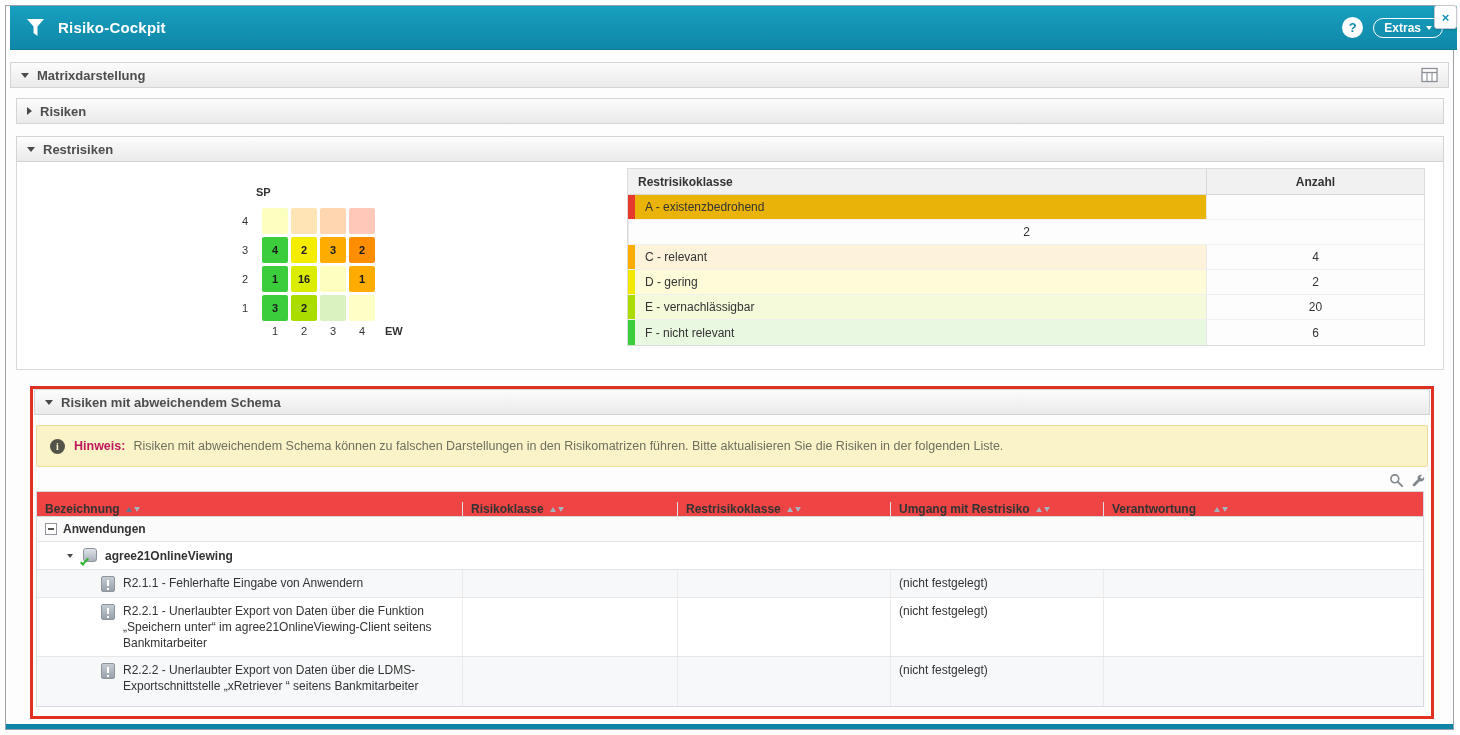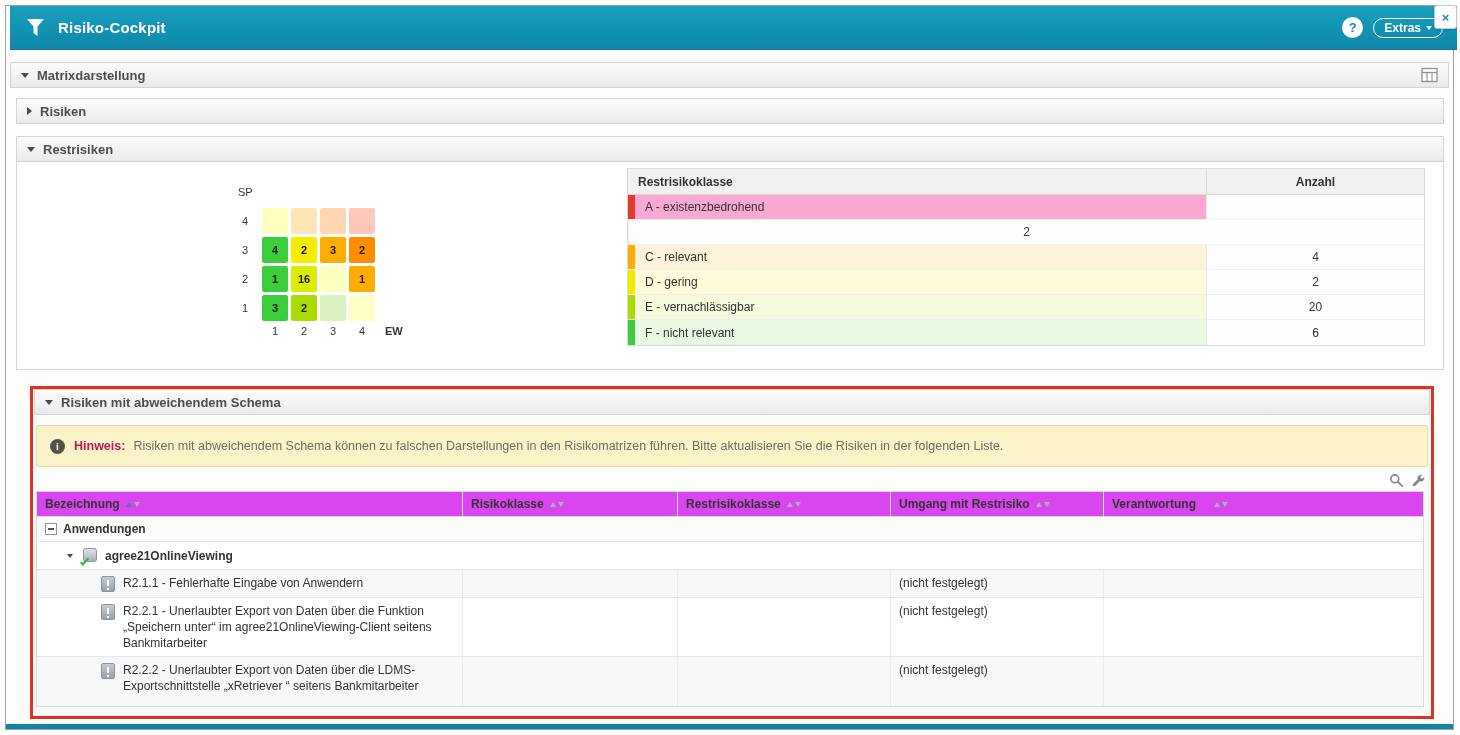--- a/index.html
+++ b/index.html
@@ -42,21 +42,21 @@
   .grid-icon { display:flex; cursor:pointer; }
   .hdr-risiken { left:10px; top:92px; width:1428px; }
   .hdr-restrisiken { left:10px; top:130px; width:1428px; }
 
   
   .restr-content { position:absolute; left:10px; top:156px; width:1428px; height:208px;
                    background:#fff; border:1px solid #d9d9d9; border-top:none; }
 
   
   .matrix { position:absolute; left:207px; top:24px; font-size:11px; color:#333; }
-  .m-sp { font-weight:normal; margin-left:14px; margin-bottom:10px; }
+  .m-sp { font-weight:bold; margin-left:32px; margin-bottom:10px; }
   .m-row { display:flex; align-items:center; margin-bottom:3px; }
   .m-ylab { width:24px; margin-right:14px; text-align:right; }
   .m-cell { width:26px; height:26px; margin-right:3px; border-radius:2px; display:flex;
             align-items:center; justify-content:center; font-weight:bold; color:#1c1c1c; cursor:pointer; }
   .m-xrow { display:flex; align-items:center; margin-left:38px; margin-top:4px; }
   .m-xlab { width:26px; margin-right:3px; text-align:center; }
   .m-ew { font-weight:bold; margin-left:7px; }
 
   
   .rr-table { position:absolute; left:610px; top:6px; width:798px; border:1px solid #dcdcdc;
@@ -83,21 +83,21 @@
   .info-icon { width:15px; height:15px; flex:none; border-radius:50%; background:#53534a;
                color:#fbf3c8; display:flex; align-items:center; justify-content:center;
                font-size:10px; font-weight:bold; font-family:"Liberation Serif", serif; }
   .hint-label { font-weight:bold; color:#be185d; margin-right:8px; }
   .tool-row { display:flex; justify-content:flex-end; align-items:center; gap:7px;
               margin:5px 4px 0 0; height:16px; }
   .tool-icon { display:flex; cursor:pointer; }
 
   .rk-table { width:1388px; margin:3px 0 0 2px; border:1px solid #d7dbdf; background:#fff;
               font-size:12px; color:#333; }
-  .rk-head { display:flex; height:25px; background:#d946ef; border-bottom:1px solid #d3d8dd; }
+  .rk-head { display:flex; height:25px; background:#ef4444; border-bottom:1px solid #d3d8dd;align-items:flex-end; }
   .rk-th { display:flex; align-items:center; gap:6px; padding:0 8px; font-weight:bold;
            border-right:1px solid #dde1e5; cursor:pointer; }
   .w-bez { flex:0 0 426px; } .w-rk { flex:0 0 215px; } .w-rrk { flex:0 0 213px; }
   .w-umg { flex:0 0 213px; } .w-ver { flex:1; border-right:none !important;gap:18px; }
   .sort { display:flex; gap:2px; align-items:center; }
   .s-up { width:0; height:0; border-left:3.5px solid transparent; border-right:3.5px solid transparent;
           border-bottom:5px solid #a7b2bd; }
   .s-dn { width:0; height:0; border-left:3.5px solid transparent; border-right:3.5px solid transparent;
           border-top:5px solid #a7b2bd; }
   .s-up.active { border-bottom-color:#5f7archer; border-bottom-color:#5f7890; }
@@ -225,21 +225,21 @@
         </div>
       </div>
 
       <div class="rr-table">
         <div class="rr-head">
           <div class="rr-head-c1">Restrisikoklasse</div>
           <div class="rr-head-c2">Anzahl</div>
         </div>
 
         <div class="rr-row">
-          <div class="rr-c1" style="background-color: #f9a8d4; text-align: right;">
+          <div class="rr-c1" style="background-color: #eab308; text-align: right;">
             <span class="rr-swatch" style="background-color: rgb(230, 56, 44);"></span>
             <span class="rr-label">A - existenzbedrohend</span>
           </div>
           <div class="rr-c2"></div>
         </div>
         <div class="rr-row">
           <div class="rr-c2">2</div>
         </div>
         <div class="rr-row">
           <div class="rr-c1" style="background-color: rgb(253, 243, 218);">

